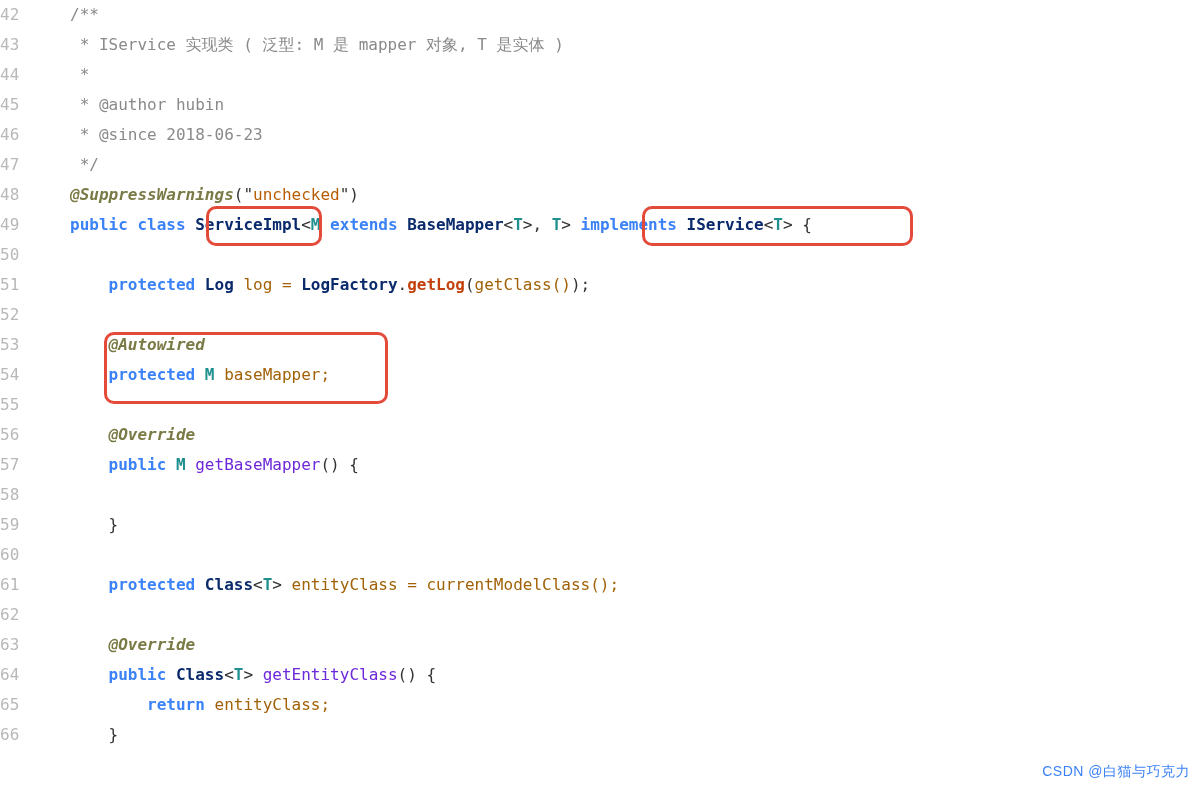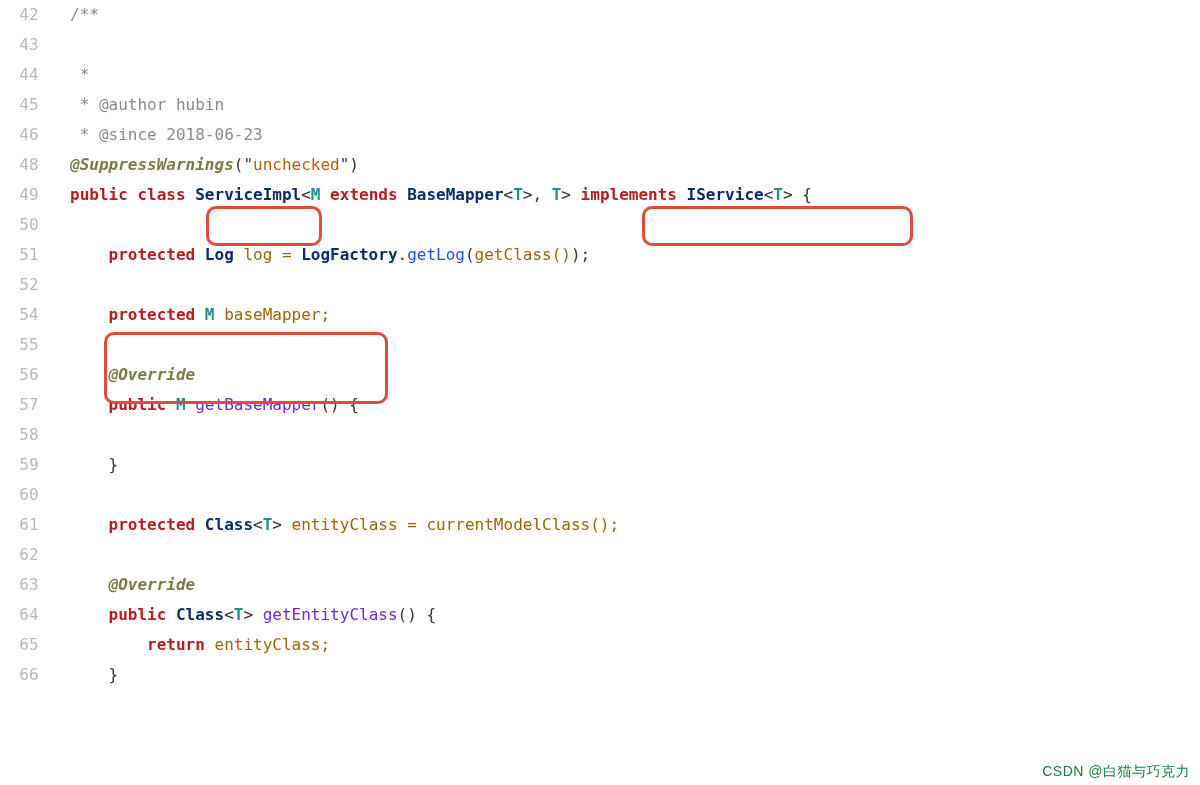--- a/index.html
+++ b/index.html
@@ -18,74 +18,76 @@
     padding-top: 0px;
   }
   .line {
     display: flex;
     align-items: baseline;
     height: 30px;
     white-space: pre;
   }
   .ln {
     width: 58px;
-    text-align: center;
+    text-align: left;
     color: #b8b8b8;
     user-select: none;
     padding-right: 12px;
     flex: none;
   }
   .code {
     color: #333333;
     position: relative;
   }
   .c-comment { color: #8a8a8a; font-style: normal; }
-  .c-key     { color: #b91c1c; font-weight: bold; }
+  .c-key     { color: #3b82f6; font-weight: bold; }
   .c-typeTeal{ color: #1f8f8f; font-weight: bold; }      
   .c-ident   { color: #a16207; }
   .c-method  { color: #6d28d9; font-weight: normal; }      
-  .c-methodTeal { color: #1d4ed8; font-weight: normal; }
+  .c-methodTeal { color: #c2410c; font-weight: bold; }
   .c-string  { color: #b85c00; }                         
   .c-anno    { color: #7a7a46; font-weight: bold; font-style: italic; }      
   .c-punct   { color: #333333; }
   .c-classRef{ color: #0a2a6b; font-weight: bold; }
 
   
   .hlbox {
     position: absolute;
     border: 3px solid #e44a3a;
     border-radius: 10px;
     box-sizing: border-box;
     pointer-events: none;
   }
 
   .watermark {
     position: absolute;
     right: 10px;
     bottom: 4px;
-    color: #15803d;
+    color: #3b82f6;
     font-family: sans-serif;
     font-size: 14px;
     letter-spacing: 0.5px;
   }
 </style>
 </head>
 <body>
 
 <div class="editor" id="editor-root">
     <div class="line"><span class="ln">42</span><span class="code"><span class="c-comment">/**</span></span></div>
-    <div class="line"><span class="ln">43</span></div>
+    <div class="line"><span class="ln">43</span><span class="code"><span class="c-comment"> * IService 实现类 ( 泛型: M 是 mapper 对象, T 是实体 )</span></span></div>
     <div class="line"><span class="ln">44</span><span class="code"><span class="c-comment"> *</span></span></div>
     <div class="line"><span class="ln">45</span><span class="code"><span class="c-comment"> * @author hubin</span></span></div>
     <div class="line"><span class="ln">46</span><span class="code"><span class="c-comment"> * @since 2018-06-23</span></span></div>
+    <div class="line"><span class="ln">47</span><span class="code"><span class="c-comment"> */</span></span></div>
     <div class="line"><span class="ln">48</span><span class="code"><span class="c-anno">@SuppressWarnings</span><span class="c-punct">("</span><span class="c-string">unchecked</span><span class="c-punct">")</span></span></div>
     <div class="line"><span class="ln">49</span><span class="code"><span class="c-key">public </span><span class="c-key">class </span><span class="c-classRef">ServiceImpl</span><span class="c-punct">&lt;</span><span class="c-typeTeal">M</span><span class="c-key"> extends </span><span class="c-classRef">BaseMapper</span><span class="c-punct">&lt;</span><span class="c-typeTeal">T</span><span class="c-punct">&gt;, </span><span class="c-typeTeal">T</span><span class="c-punct">&gt; </span><span class="c-key">implements </span><span class="c-classRef">IService</span><span class="c-punct">&lt;</span><span class="c-typeTeal">T</span><span class="c-punct">&gt; {</span></span></div>
     <div class="line"><span class="ln">50</span><span class="code"><span class="c-ident"></span></span></div>
     <div class="line"><span class="ln">51</span><span class="code"><span>    </span><span class="c-key">protected </span><span class="c-classRef">Log </span><span class="c-ident">log = </span><span class="c-classRef">LogFactory</span><span class="c-punct">.</span><span class="c-methodTeal">getLog</span><span class="c-punct">(</span><span class="c-ident">getClass()</span><span class="c-punct">);</span></span></div>
     <div class="line"><span class="ln">52</span><span class="code"><span class="c-ident"></span></span></div>
+    <div class="line"><span class="ln">53</span><span class="code"><span>    </span><span class="c-anno">@Autowired</span></span></div>
     <div class="line"><span class="ln">54</span><span class="code"><span>    </span><span class="c-key">protected </span><span class="c-typeTeal">M </span><span class="c-ident">baseMapper;</span></span></div>
     <div class="line"><span class="ln">55</span><span class="code"><span class="c-ident"></span></span></div>
     <div class="line"><span class="ln">56</span><span class="code"><span>    </span><span class="c-anno">@Override</span></span></div>
     <div class="line"><span class="ln">57</span><span class="code"><span>    </span><span class="c-key">public </span><span class="c-typeTeal">M </span><span class="c-method">getBaseMapper</span><span class="c-punct">() {</span></span></div>
     <div class="line"><span class="ln">58</span></div>
     <div class="line"><span class="ln">59</span><span class="code"><span>    </span><span class="c-punct">}</span></span></div>
     <div class="line"><span class="ln">60</span><span class="code"><span class="c-ident"></span></span></div>
     <div class="line"><span class="ln">61</span><span class="code"><span>    </span><span class="c-key">protected </span><span class="c-classRef">Class</span><span class="c-punct">&lt;</span><span class="c-typeTeal">T</span><span class="c-punct">&gt; </span><span class="c-ident">entityClass = currentModelClass();</span></span></div>
     <div class="line"><span class="ln">62</span><span class="code"><span class="c-ident"></span></span></div>
     <div class="line"><span class="ln">63</span><span class="code"><span>    </span><span class="c-anno">@Override</span></span></div>

